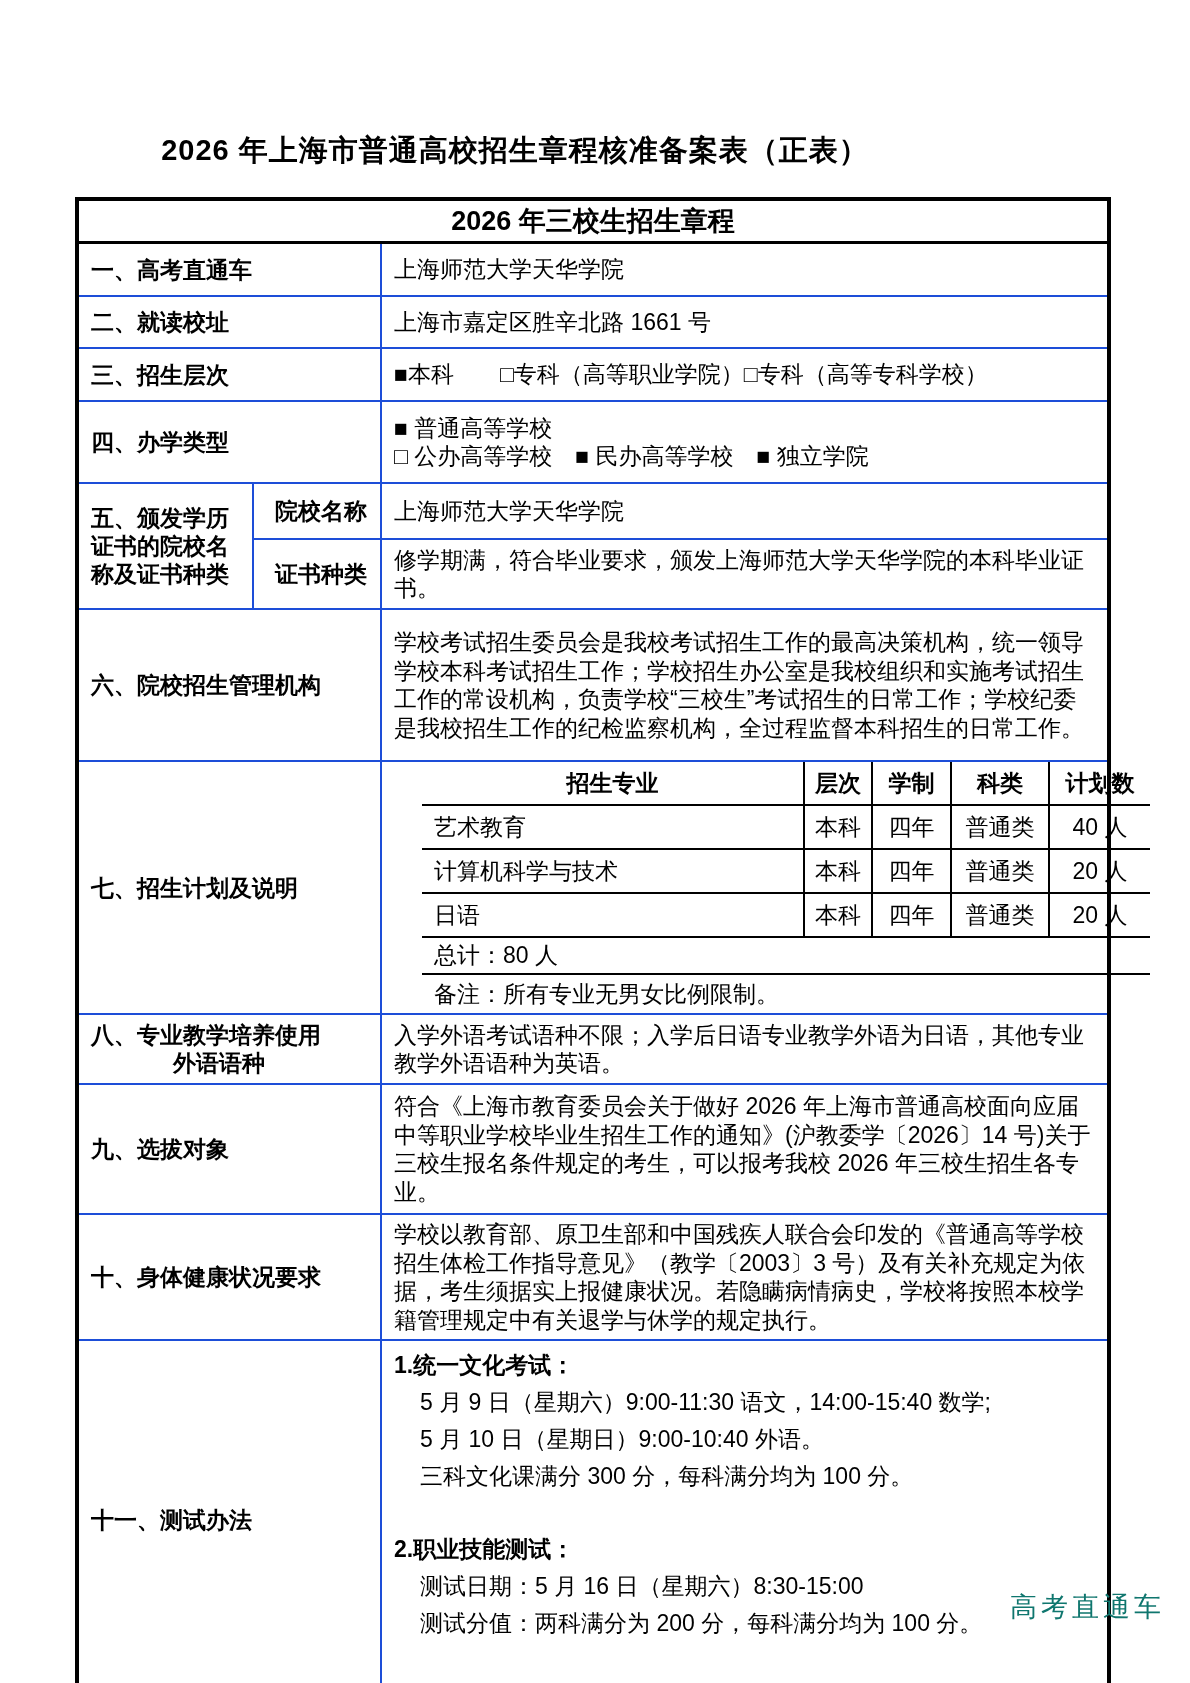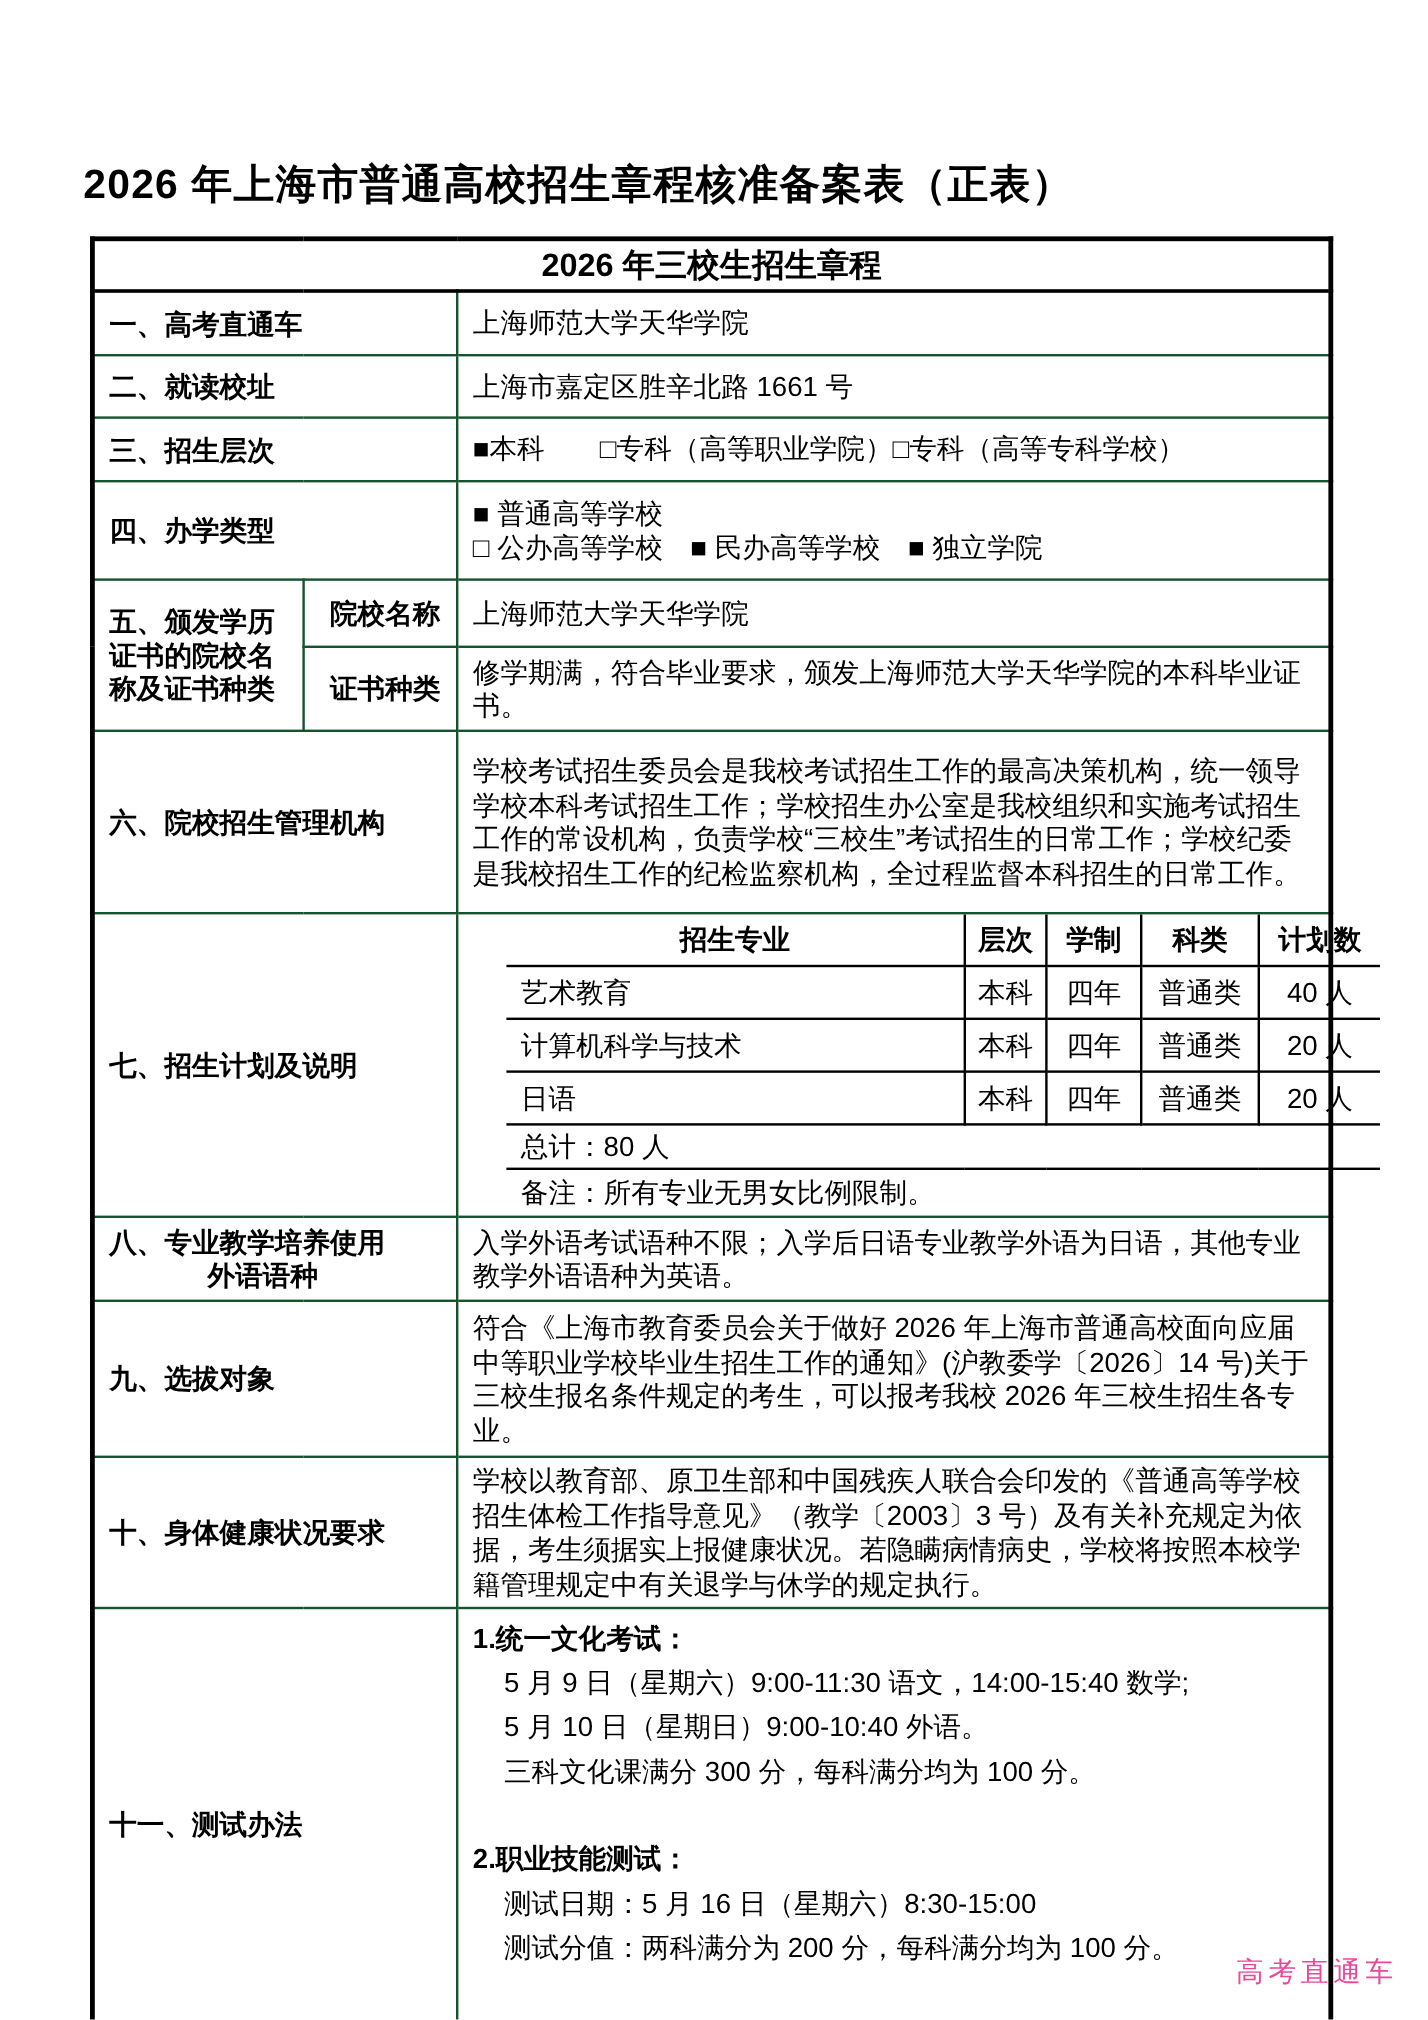--- a/index.html
+++ b/index.html
@@ -2,27 +2,27 @@
 <html><head>
 <meta charset="utf-8">
 <style>
   html,body { margin:0; padding:0; }
   body {
     width:1190px; height:1683px; position:relative; background:#ffffff;
     font-family:"Liberation Sans","DejaVu Sans",sans-serif; color:#000;
   }
   .doc-title {
     position:absolute; top:131px; left:0; width:964px; margin:0;
-    text-align:center; font-size:34px; font-weight:bold; letter-spacing:1px;
+    text-align:center; font-size:29px; font-weight:bold; letter-spacing:1px;padding-left:33px;
   }
   table.outer {
     position:absolute; top:197px; left:75px; width:1032px;
     border-collapse:collapse; table-layout:fixed; border:4px solid #000;
   }
-  table.outer td { border:2px solid #14532d; vertical-align:middle; }
+  table.outer td { border:2px solid #1d4ed8; vertical-align:middle; }
   .thead {
     text-align:center; font-weight:bold; font-size:27px; height:38px;
     border-bottom:3px solid #000 !important;
   }
   .lbl  { font-weight:bold; font-size:23px; padding:4px 6px 4px 12px; line-height:28px; }
   .sublbl { font-weight:bold; font-size:23px; padding:4px 6px 4px 14px;text-align:center; }
   .val  { font-size:23px; padding:5px 12px; line-height:28.5px; }
   .lbl2-line2 { padding-left:82px; }
   
   td.plan-cell { padding:0; vertical-align:top; }
@@ -45,22 +45,22 @@
   .h-r6 td { height:140px; }
   .h-r8 td { height:58px; }
   .h-r9 td { height:118px; }
   .h-r10 td { height:112px; }
   .h-r11 td { height:346px; }
   .test-cell { vertical-align:top !important; padding-top:6px; }
   .sec-h  { font-weight:bold; font-size:23px; line-height:37px; }
   .sec-line { font-size:23px; line-height:37px; padding-left:26px; }
   .sec2 { margin-top:36px; }
   .watermark {
-    position:absolute; top:1628px; right:25px;
-    color:#ec4899; font-size:23px; letter-spacing:4px;
+    position:absolute; top:1589px; right:25px;
+    color:#0f766e; font-size:27px; letter-spacing:4px;
   }
 </style>
 </head>
 <body>
 
 <h1 class="doc-title">2026 年上海市普通高校招生章程核准备案表（正表）</h1>
 
 <table class="outer">
   <colgroup>
     <col style="width:176px">

